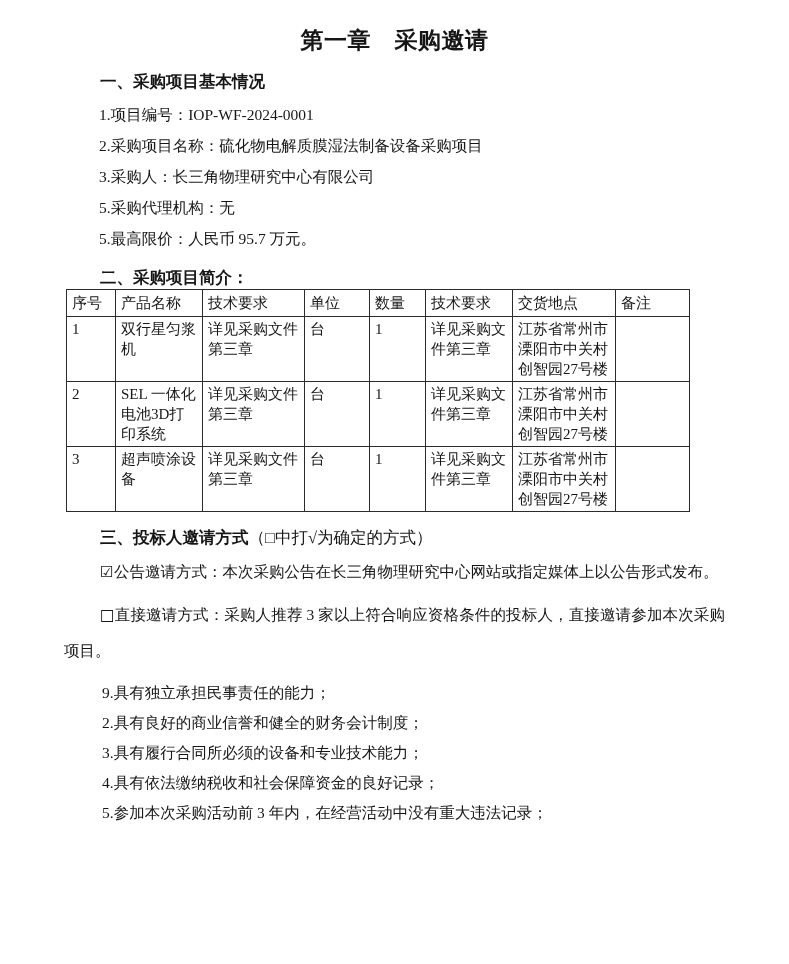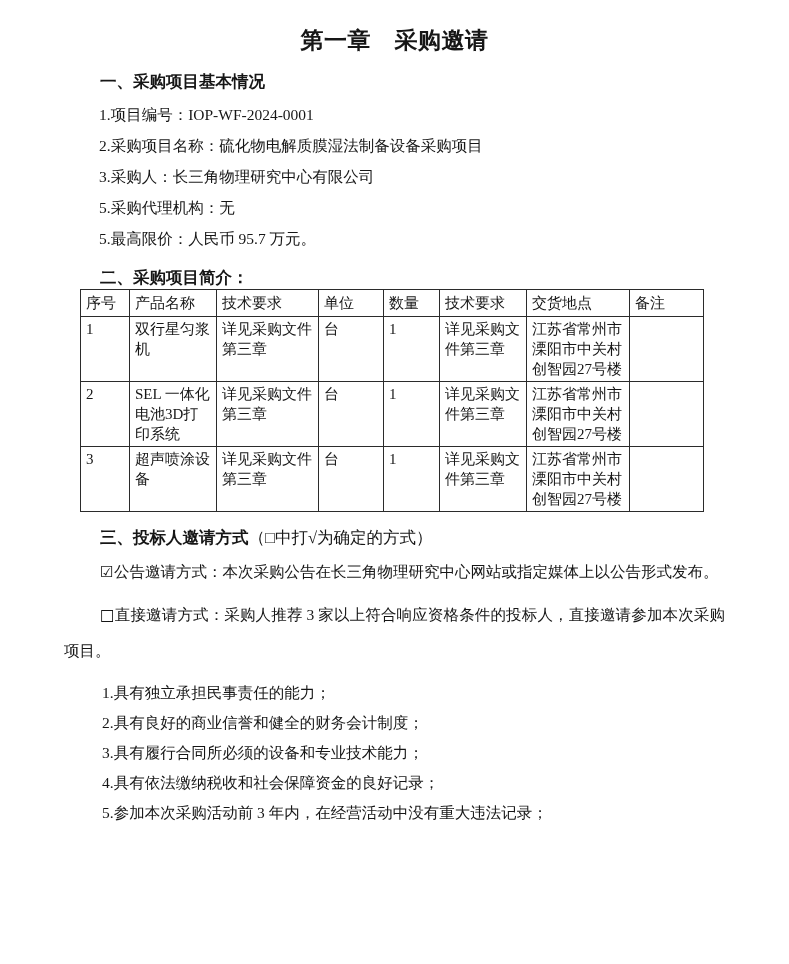--- a/index.html
+++ b/index.html
@@ -24,21 +24,21 @@
   .s2-heading { margin-top:17px; }
   .s3-heading { margin-top:15px; line-height:22px; }
   .s3-heading .note { font-weight:400; }
   .s4-heading { margin-top:7px; line-height:22px; }
 
   .s1-item { margin-top:9px; font-size:15.5px; line-height:22px; text-indent:35px; }
   .s1-item.first { margin-top:11px; }
 
   table.products {
     border-collapse:collapse; table-layout:fixed;
-    width:623px; margin:1px 0 0 16px;
+    width:623px; margin:1px 0 0 2px;
   }
   table.products th, table.products td {
     border:1px solid #2b2b2b;
     font-size:15px; line-height:20px;
     padding:2px 5px; vertical-align:top;
     font-weight:400; text-align:left;
     overflow:hidden; word-break:break-all;
   }
   table.products th { padding:3px 5px; white-space:nowrap; }
   td.jst { text-align:justify; text-justify:inter-character; }
@@ -131,20 +131,20 @@
 
   <div>
     <p class="sec-heading s3-heading"><span class="main">三、投标人邀请方式</span><span class="note">（□中打√为确定的方式）</span></p>
 
     <p class="option"><span class="checkbox">☑</span><span>公告邀请方式：本次采购公告在长三角物理研究中心网站或指定媒体上以公告形式发布。</span></p>
 
     <p class="option second"><span class="checkbox">□</span><span>直接邀请方式：采购人推荐 3 家以上符合响应资格条件的投标人，直接邀请参加本次采购项目。</span></p>
   </div>
 
   <div>
-    <p class="s4-item first">1.具有独立承担民事责任的能力；</p>
+    <p class="s4-item first">9.具有独立承担民事责任的能力；</p>
     <p class="s4-item">2.具有良好的商业信誉和健全的财务会计制度；</p>
     <p class="s4-item">3.具有履行合同所必须的设备和专业技术能力；</p>
     <p class="s4-item">4.具有依法缴纳税收和社会保障资金的良好记录；</p>
     <p class="s4-item">5.参加本次采购活动前 3 年内，在经营活动中没有重大违法记录；</p>
   </div>
 
 </div>
 
 </body></html>

